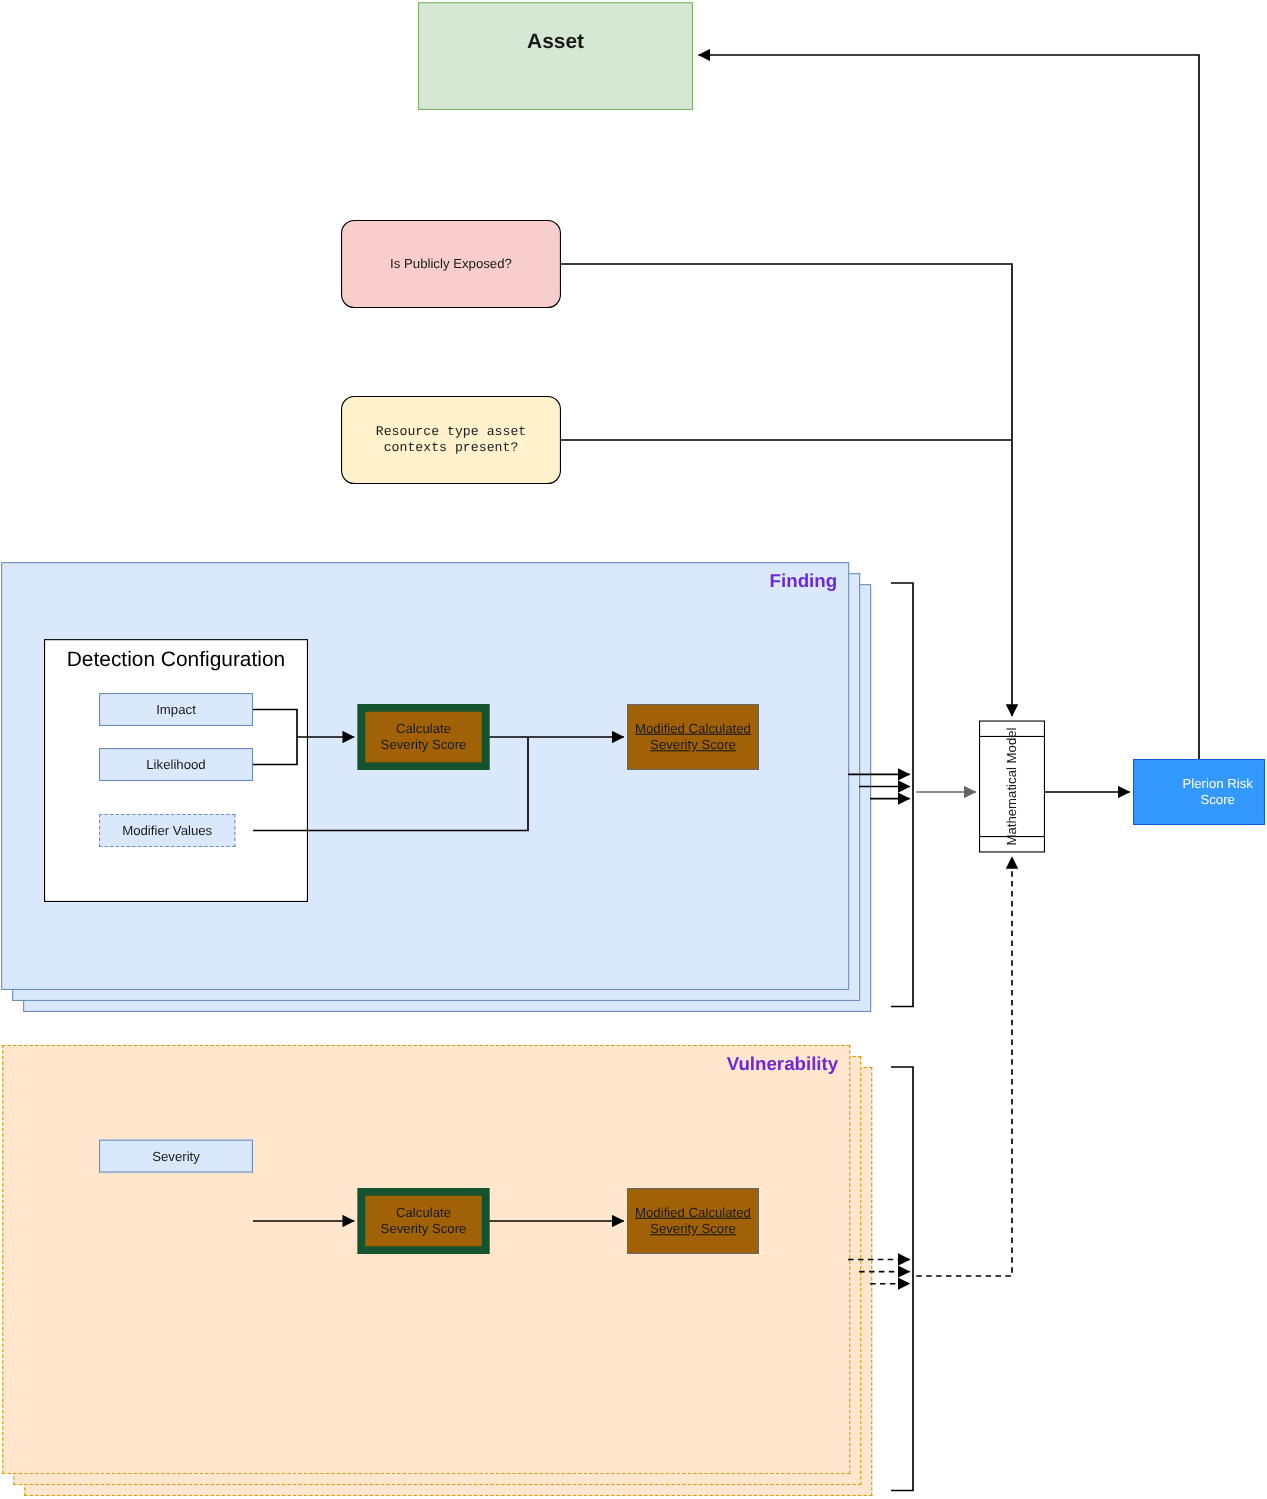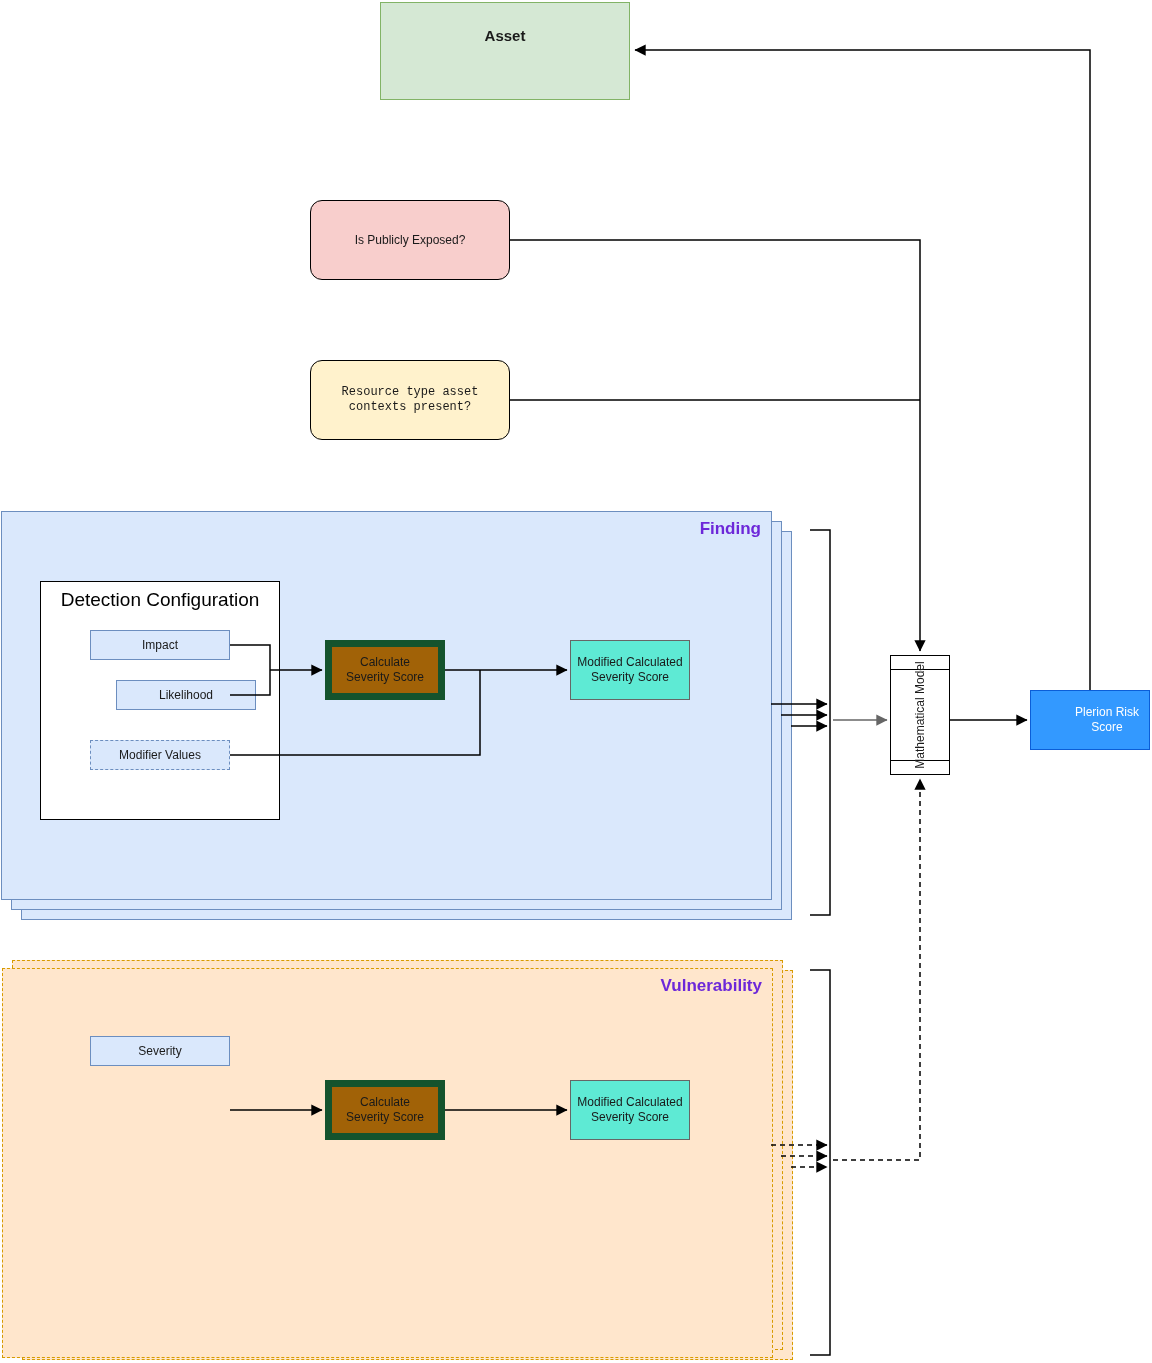--- a/index.html
+++ b/index.html
@@ -28,34 +28,34 @@
     position:absolute;
     top:6px;right:10px;
     font-weight:bold;
     font-size:17px;
     color:#6d28d9;
   }
   
   .asset{
     background:#d5e8d4;border:1px solid #82b366;
     align-items:flex-start;
-    font-weight:bold;font-size:15px;
+    font-weight:bold;font-size:19px;
     padding-top:24px;
   }
   .decision-pink{background:#f8cecc;border:1px solid #000;border-radius:12px;}
   .decision-yellow{background:#fff2cc;border:1px solid #000;border-radius:12px;font-family:Liberation Mono, monospace;}
   .white-container{background:#ffffff;border:1px solid #000;}
   .dc-title{
     position:absolute;top:6px;left:0;right:0;
     text-align:center;font-size:19px;color:#000;
   }
   .small-blue{background:#dae8fc;border:1px solid #6c8ebf;text-align:right;}
   .small-blue-dashed{background:#dae8fc;border:1px dashed #6c8ebf;}
   .proc-light{background:#a16207;border:7px solid #14532d;padding:0 6px;}
-  .proc-dark{background:#5eead4;border:1px solid #666;padding:0 6px;}
+  .proc-dark{background:#a16207;border:1px solid #666;padding:0 6px;text-decoration:underline;}
   .risk-score{background:#3399ff;border:1px solid #0b5ed7;color:#ffffff;}
   
   .mathmodel{background:#ffffff;border:1px solid #000;}
   .mm-line{position:absolute;left:0;right:0;height:0;border-top:1px solid #000;}
   .mm-top{top:13px;}
   .mm-bottom{bottom:13px;}
   .mm-text{
     position:absolute;left:50%;top:50%;
     transform:translate(-50%,-50%) rotate(-90deg);
     width:110px;text-align:center;
@@ -73,21 +73,21 @@
 <div class="canvas">
 
   <div class="box finding-box" style="left:21px;top:531px;width:771px;height:389px;"></div>
   <div class="box finding-box" style="left:11px;top:521px;width:771px;height:389px;"></div>
   <div class="box finding-box" style="left:1px;top:511px;width:771px;height:389px;">
     <span class="group-title">Finding</span>
   </div>
 
   <div class="box vuln-box" style="left:22px;top:970px;width:771px;height:390px;"></div>
   <div class="box vuln-box" style="left:12px;top:960px;width:771px;height:390px;"></div>
-  <div class="box vuln-box" style="left:2px;top:950px;width:771px;height:390px;margin-top:18px;">
+  <div class="box vuln-box" style="left:2px;top:950px;width:771px;height:390px;">
     <span class="group-title">Vulnerability</span>
   </div>
 
   <div class="box asset" style="left:380px;top:2px;width:250px;height:98px;">
     <span>Asset</span>
   </div>
 
   <div class="box decision-pink" style="left:310px;top:200px;width:200px;height:80px;">
     <span>Is Publicly Exposed?</span>
   </div>
@@ -96,24 +96,24 @@
     <span>Resource type asset contexts present?</span>
   </div>
 
   <div class="box white-container" style="left:40px;top:581px;width:240px;height:239px;">
     <span class="dc-title">Detection Configuration</span>
   </div>
 
   <div class="box small-blue" style="left:90px;top:630px;width:140px;height:30px;">
     <span>Impact</span>
   </div>
-  <div class="box small-blue" style="left:90px;top:680px;width:140px;height:30px;margin-left:26px;">
+  <div class="box small-blue" style="left:90px;top:680px;width:140px;height:30px;">
     <span>Likelihood</span>
   </div>
-  <div class="box small-blue-dashed" style="left:90px;top:740px;width:140px;height:30px;">
+  <div class="box small-blue-dashed" style="left:90px;top:740px;width:124px;height:30px;">
     <span>Modifier Values</span>
   </div>
   <div class="box proc-light" style="left:325px;top:640px;width:120px;height:60px;">
     <span>Calculate Severity Score</span>
   </div>
   <div class="box proc-dark" style="left:570px;top:640px;width:120px;height:60px;">
     <span>Modified Calculated Severity Score</span>
   </div>
 
   <div class="box small-blue" style="left:90px;top:1036px;width:140px;height:30px;">

